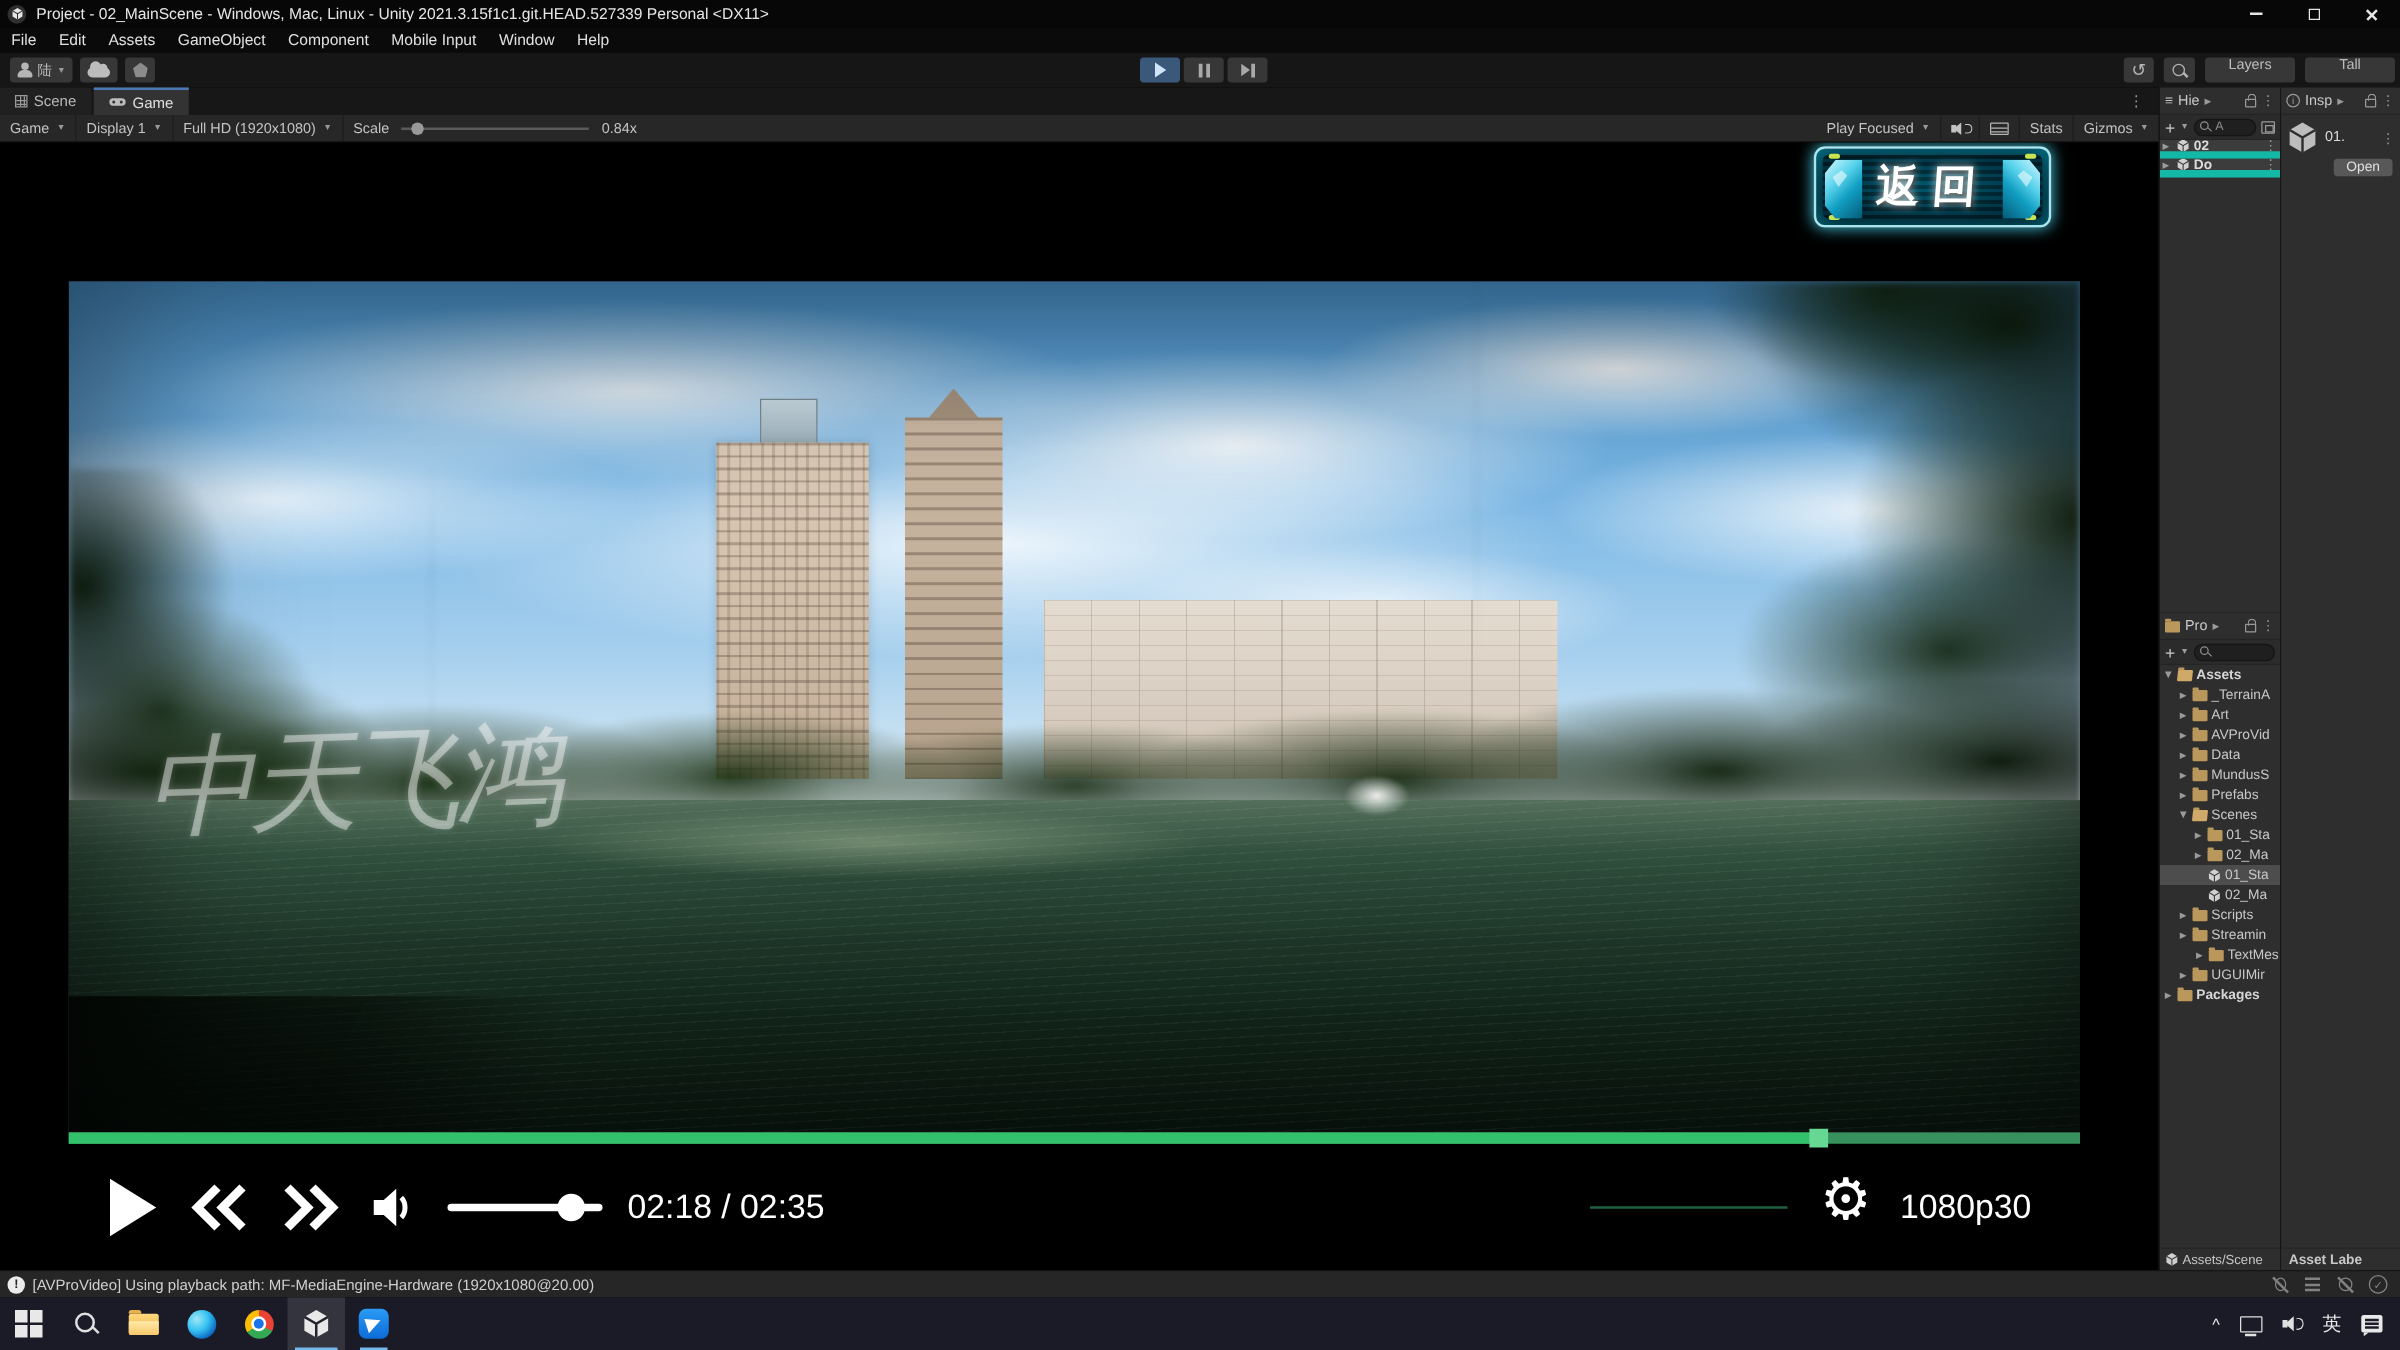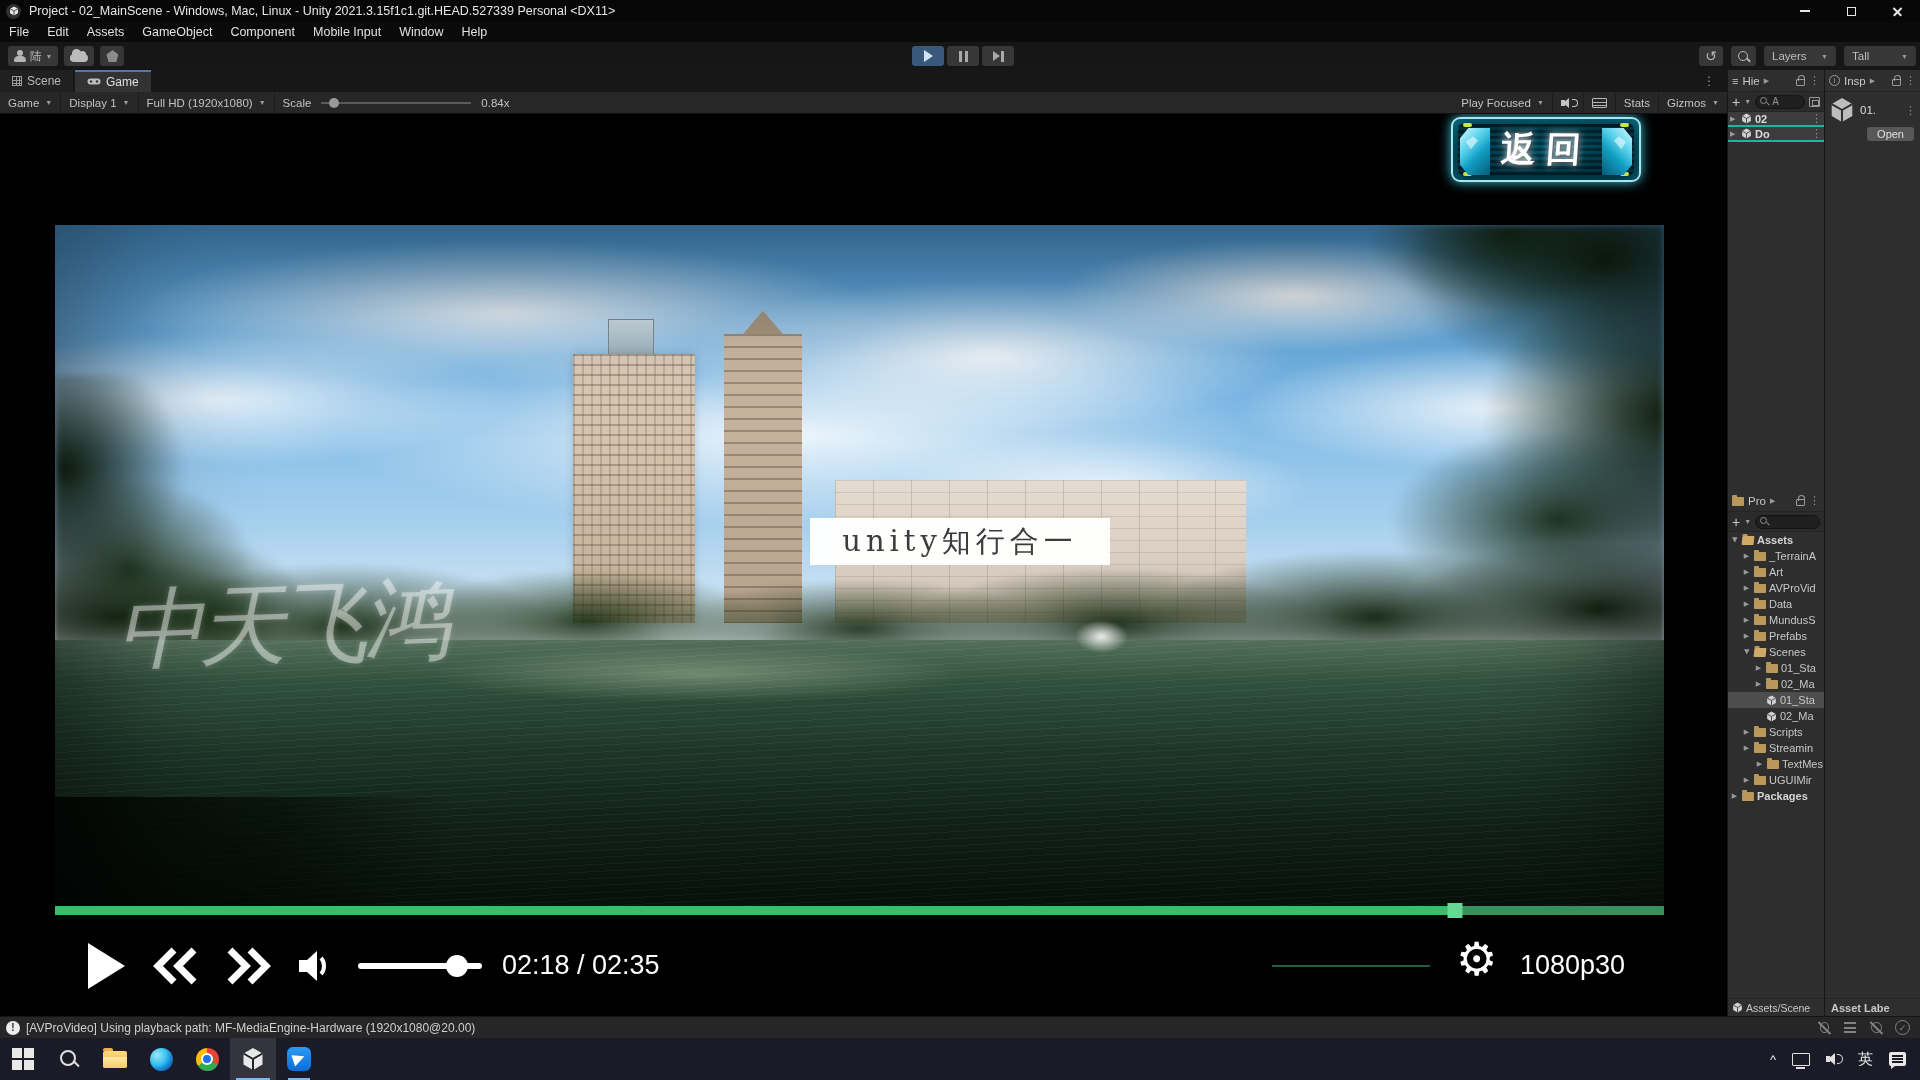--- a/index.html
+++ b/index.html
@@ -28,21 +28,21 @@
   .tb-left{position:absolute;left:8px;top:4px;display:flex;gap:6px;align-items:center;}
   .tb-center{position:absolute;left:912px;top:4px;display:flex;gap:3px;}
   .tb-center .tb-btn{width:32px;}
   .tb-btn.play-active{background:#39587a;}
   .play-tri{width:0;height:0;border-left:9px solid #cfe4fa;border-top:6px solid transparent;border-bottom:6px solid transparent;}
   .pause-ico{display:flex;gap:3px;} .pause-ico i{width:3px;height:11px;background:#a9a9a9;}
   .step-ico{display:flex;align-items:center;gap:1px;}
   .step-ico .st-t{width:0;height:0;border-left:7px solid #a9a9a9;border-top:5.5px solid transparent;border-bottom:5.5px solid transparent;}
   .step-ico .st-b{width:3px;height:11px;background:#a9a9a9;}
   .tb-right{position:absolute;right:4px;top:4px;display:flex;gap:8px;align-items:center;}
-  .tb-drop{background:#373737;border-radius:3px;height:20px;display:flex;align-items:center;padding:0 8px;gap:14px;min-width:72px;justify-content:space-between;}
+  .tb-drop{background:#373737;border-radius:3px;height:20px;display:flex;align-items:center;padding:0 8px;gap:14px;min-width:72px;justify-content:space-between;flex-direction:column;}
   .dd{font-size:7px;color:#9a9a9a;}
   .person-ico{position:relative;width:12px;height:12px;}
   .person-ico::before{content:"";position:absolute;left:3px;top:0;width:6px;height:6px;border-radius:50%;background:#b5b5b5;}
   .person-ico::after{content:"";position:absolute;left:0;top:6px;width:12px;height:6px;border-radius:6px 6px 2px 2px;background:#b5b5b5;}
   .cloud-ico{position:relative;width:18px;height:8px;background:#bcbcbc;border-radius:5px;margin-top:4px;}
   .cloud-ico::before{content:"";position:absolute;left:2px;top:-5px;width:9px;height:9px;border-radius:50%;background:#bcbcbc;}
   .cloud-ico::after{content:"";position:absolute;left:9px;top:-3px;width:7px;height:7px;border-radius:50%;background:#bcbcbc;}
   .plastic-ico{width:12px;height:12px;background:#9a9a9a;clip-path:polygon(50% 0,100% 38%,82% 100%,18% 100%,0 38%);opacity:.85;}
   .hist-ico{font-size:14px;color:#b5b5b5;line-height:1;}
   .mag-ico{position:relative;width:13px;height:13px;}
@@ -148,21 +148,21 @@
   .lock-ico::before{content:"";position:absolute;left:1px;top:-5px;width:5px;height:5px;border:1px solid #9a9a9a;border-bottom:none;border-radius:4px 4px 0 0;}
   .dots{color:#9a9a9a;font-size:11px;letter-spacing:0;}
   .ptools{height:20px;display:flex;align-items:center;gap:4px;padding:0 4px;background:#2b2b2b;border-bottom:1px solid #242424;}
   .plus{font-size:14px;color:#c8c8c8;line-height:1;}
   .searchbox{flex:1;height:14px;background:#1f1f1f;border:1px solid #141414;border-radius:7px;display:flex;align-items:center;gap:3px;padding:0 4px;color:#8e8e8e;font-size:10px;min-width:0;}
   .smag{position:relative;width:9px;height:9px;flex:0 0 auto;}
   .smag::before{content:"";position:absolute;left:0;top:0;width:5px;height:5px;border:1px solid #8e8e8e;border-radius:50%;}
   .smag::after{content:"";position:absolute;left:5.5px;top:5.5px;width:3.5px;height:1px;background:#8e8e8e;transform:rotate(45deg);}
   .winsq{position:relative;width:11px;height:10px;border:1px solid #9a9a9a;border-radius:1px;flex:0 0 auto;}
   .winsq::before{content:"";position:absolute;left:2px;top:2px;width:5px;height:4px;border:1px solid #9a9a9a;}
-  .hrow{height:15px;display:flex;align-items:center;gap:3px;padding:0 2px;background:#3c3c3c;border-bottom:2px solid #14b8a6;white-space:nowrap;overflow:hidden;}
+  .hrow{height:15px;display:flex;align-items:center;gap:3px;padding:0 2px;background:#3c3c3c;border-bottom:6px solid #14b8a6;white-space:nowrap;overflow:hidden;}
   .hrow .arr{font-size:7px;color:#9a9a9a;width:8px;flex:0 0 auto;}
   .hrow .lbl{font-weight:bold;color:#dcdcdc;overflow:hidden;}
   .hrow .dots{margin-left:auto;}
   .trow{height:16px;display:flex;align-items:center;gap:3px;white-space:nowrap;overflow:hidden;cursor:default;}
   .trow.selected{background:#4d4d4d;}
   .trow .arr{font-size:7px;color:#9a9a9a;width:9px;text-align:center;flex:0 0 auto;}
   .trow .arr.down{transform:rotate(90deg);}
   .trow .lbl{overflow:hidden;color:#c8c8c8;}
   .trow .lbl.bold{font-weight:bold;color:#d6d6d6;}
   .folder-ico{position:relative;width:12px;height:9px;background:#ba975b;border-radius:1px;flex:0 0 auto;margin-top:1px;}
@@ -380,21 +380,20 @@
       <div class="treeline"></div>
       <div class="trees-right"></div>
       <div class="trees-left"></div>
       <div class="water"></div>
       <div class="sunpatch"></div>
       <div class="reflect"></div>
       <div class="fountain"></div>
       <div class="bank"></div>
       <div class="vignette"></div>
       <div class="watermark">中天飞鸿</div>
-      <div class="caption">unity知行合一</div>
     </div>
 
     <div class="backbtn">
       <span class="corner tl"></span>
         <span class="corner tr"></span>
         <span class="corner bl"></span>
         <span class="corner br"></span>
       <span class="gem left"></span>
       <span class="backlabel">返回</span>
       <span class="gem right"></span>

